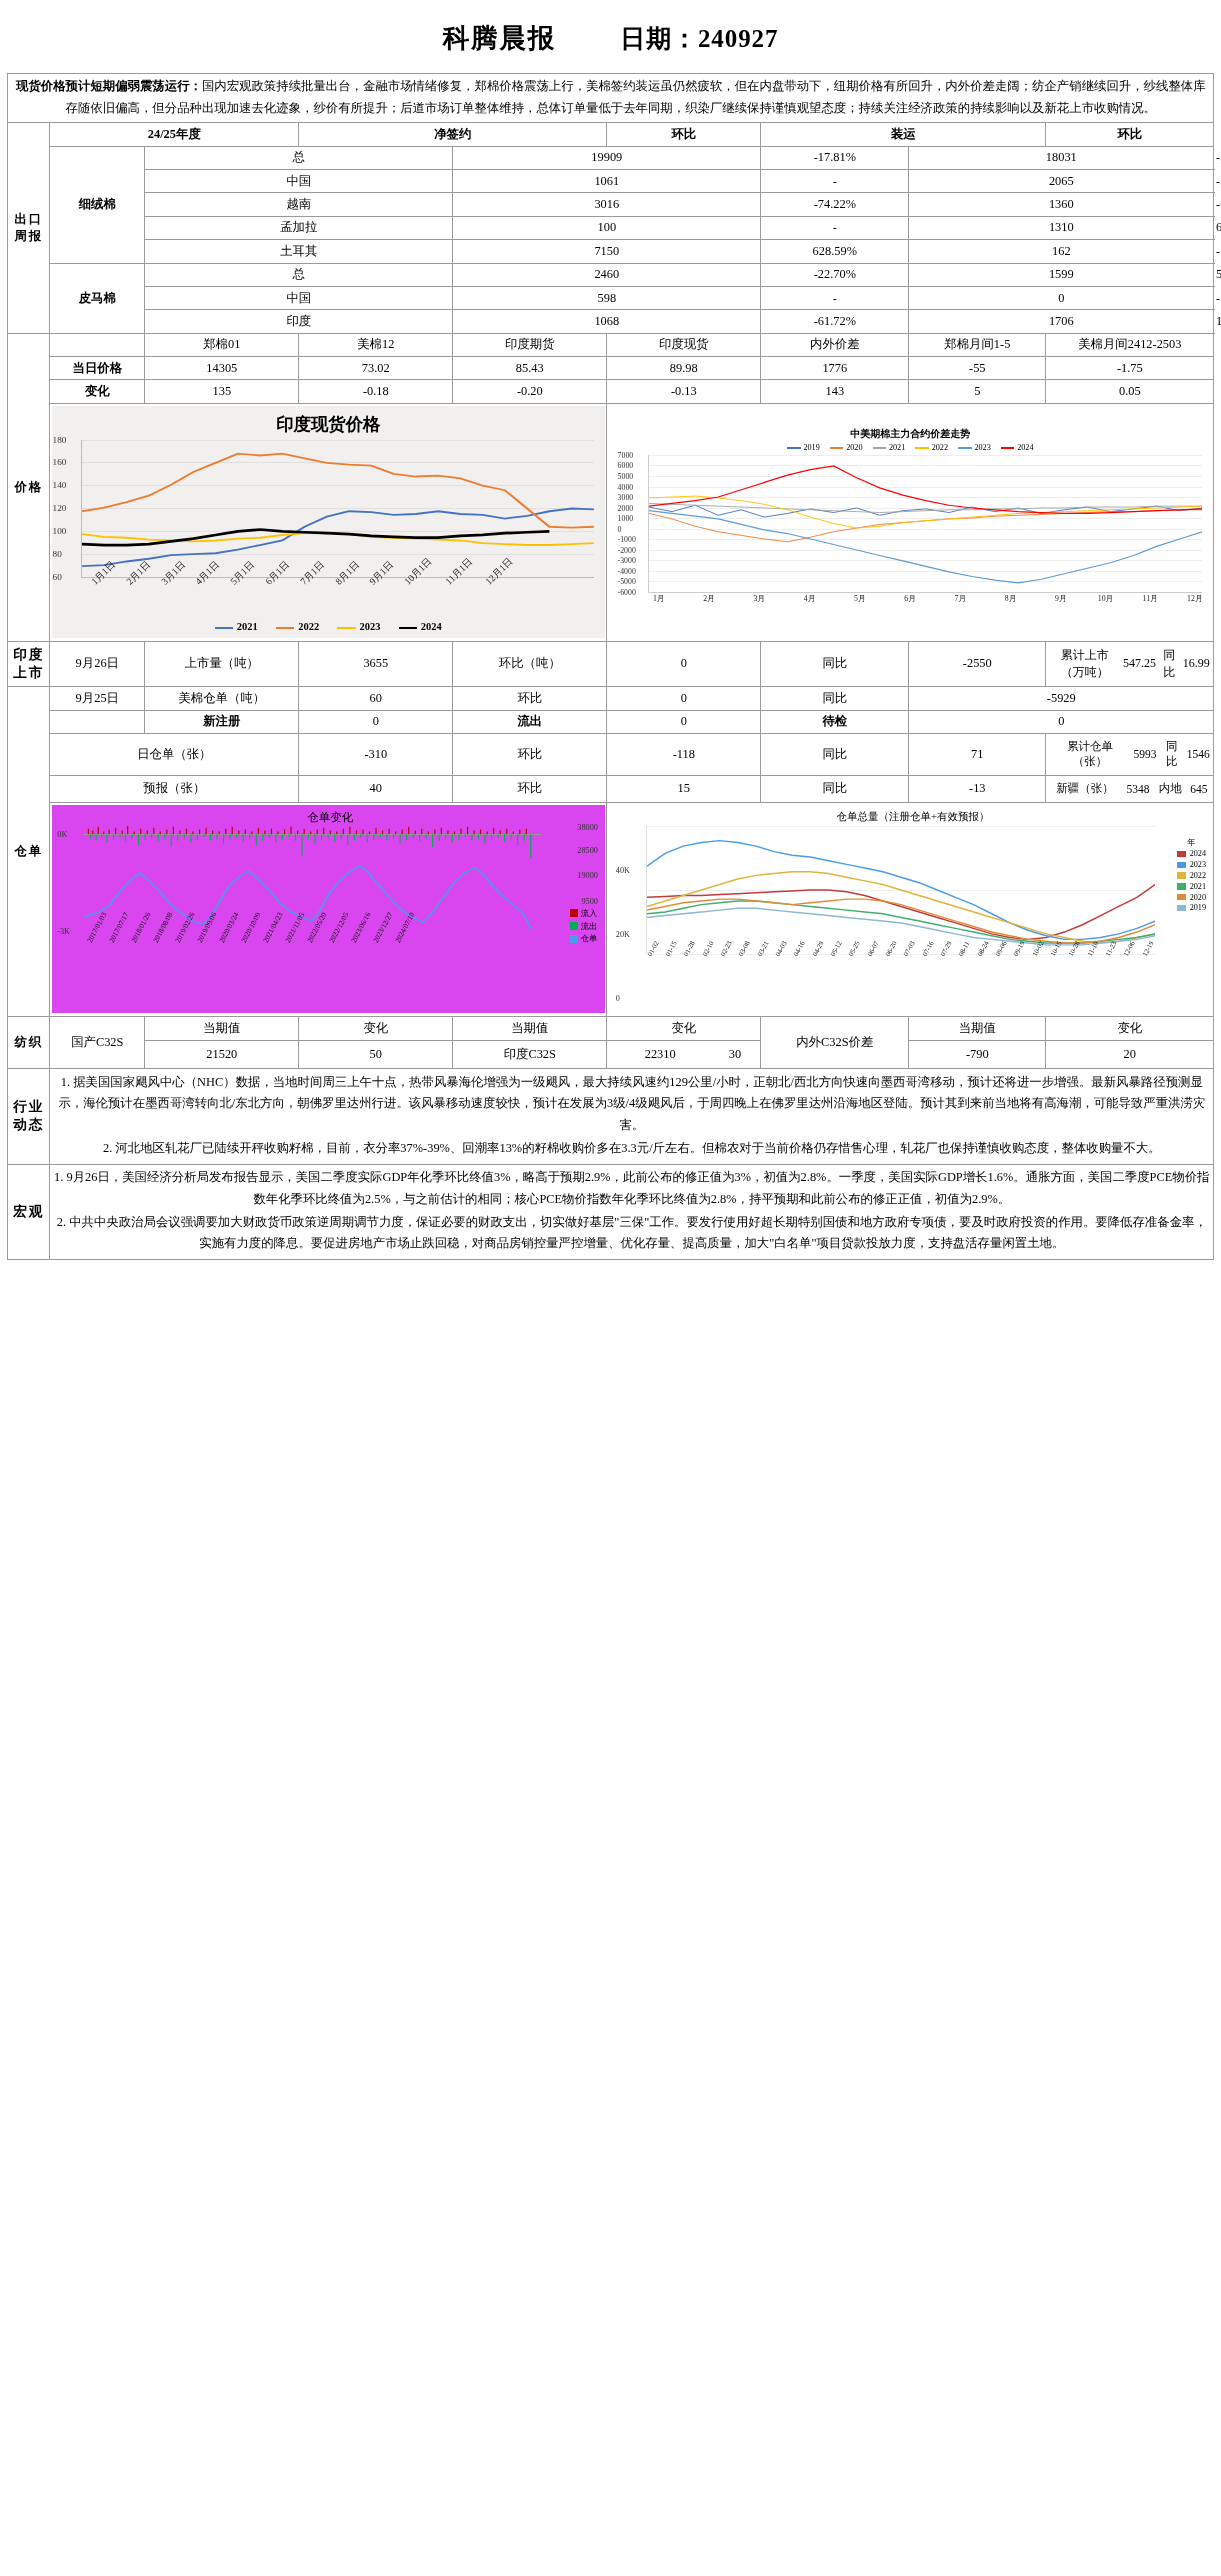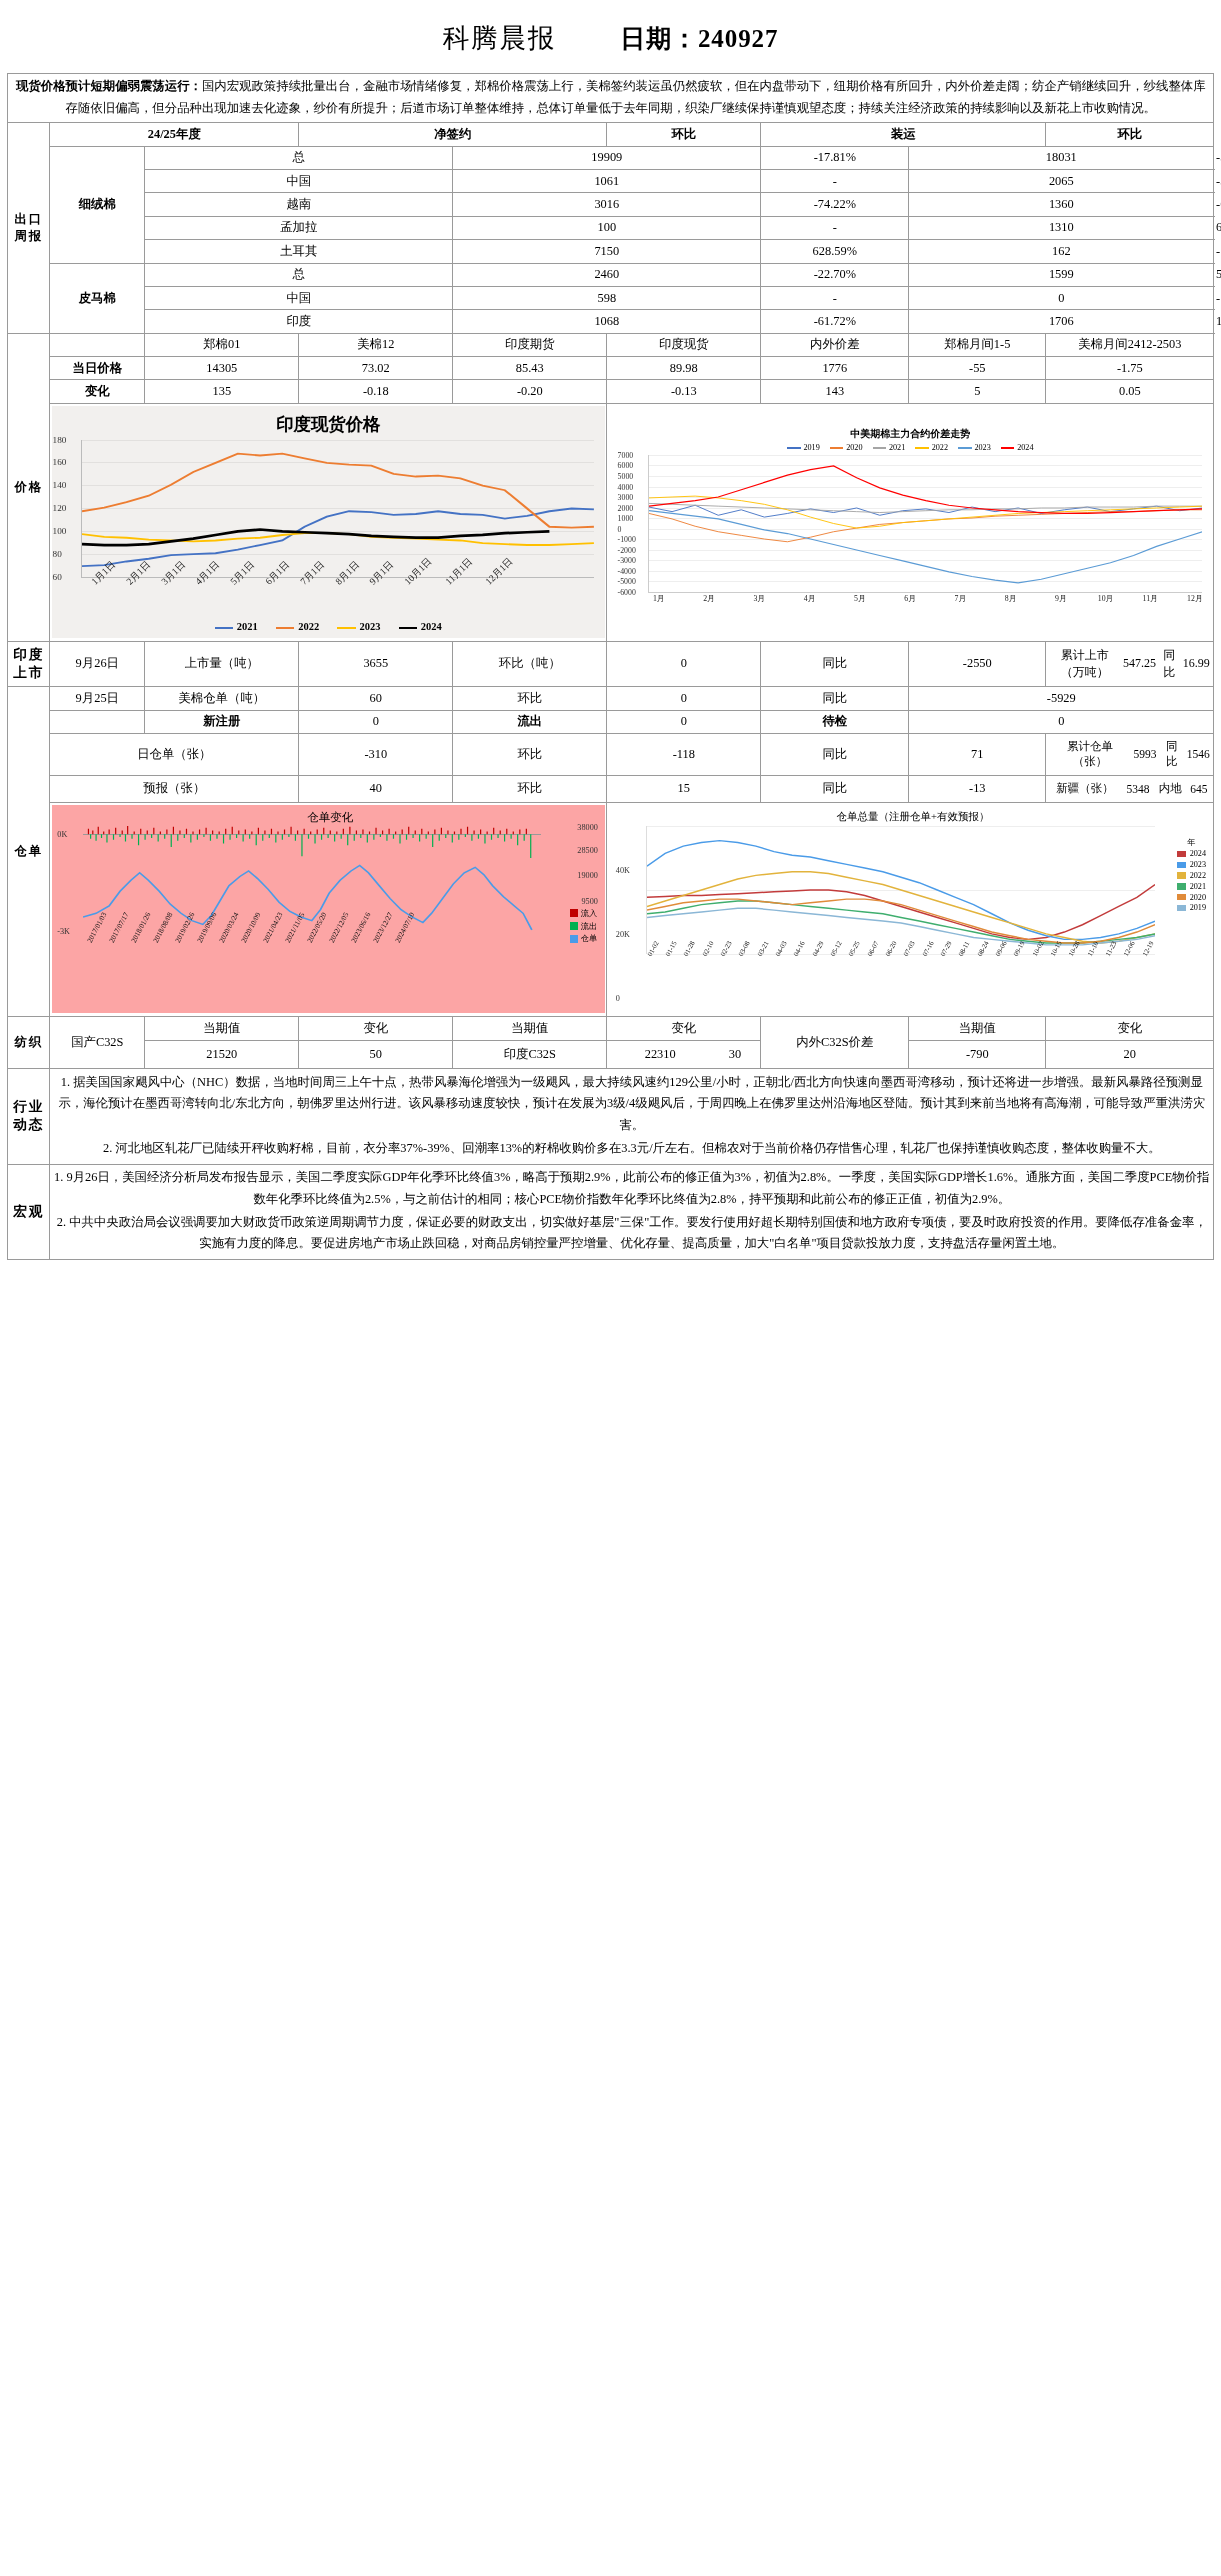--- a/index.html
+++ b/index.html
@@ -1,19 +1,19 @@
 <!DOCTYPE html>
 <html style="font-size:14.7px"><head>
 <meta charset="utf-8">
 <style>
   html,body{margin:0;padding:0;background:#fff;}
   body{width:1221px;font-family:"Liberation Serif","DejaVu Serif",serif;color:#000;-webkit-font-smoothing:antialiased;}
   .page{width:1221px;box-sizing:border-box;padding:0 7.3px 9.2px 7.3px;}
   .title-row{display:flex;justify-content:center;align-items:baseline;gap:64px;padding:20px 0 16.5px 0;}
-  .title-main{font-size:26.6px;font-weight:normal;letter-spacing:1.8px;}
+  .title-main{font-size:26.6px;font-weight:bold;letter-spacing:1.8px;}
   .title-date{font-size:25px;font-weight:bold;letter-spacing:0.9px;}
   table.main{border-collapse:collapse;width:1206px;table-layout:fixed;padding-left:33px;}
   table.main td{border:0.9px solid #9a9a9a;font-size:12.4px;text-align:center;vertical-align:middle;padding:2.7px 1.8px;}
   .rowlabel{font-weight:bold;font-size:15.6px;letter-spacing:1.8px;}
   .summary{font-size:13.3px;line-height:1.75;text-align:left;padding:8.2px 11px 9.2px 11px;}
   .summary b{font-weight:bold;}
   .hdr{font-size:13px;}
   .bold{font-weight:bold;}
   .chartcell{padding:0;}
   
@@ -30,21 +30,21 @@
   .chart-spread{background:#fff;width:100%;box-sizing:border-box;padding:3.7px 5.5px;}
   .cs-title{text-align:center;font-size:10px;font-weight:bold;}
   .cs-legend{display:flex;justify-content:center;gap:10px;font-size:8.2px;padding:1.8px 0 2.7px 0;align-items:center;}
   .cs-legend i{display:inline-block;width:13.7px;height:1.8px;margin-right:2.7px;vertical-align:middle;}
   .cs-plot{position:relative;height:137px;margin-left:33px;margin-right:3.7px;border-left:0.9px solid #ccc;border-bottom:0.9px solid #ccc;}
   .cs-ylab{position:absolute;left:-31px;font-size:7.8px;color:#333;transform:translateY(-50%);}
   .cs-grid{position:absolute;left:0;right:0;border-top:0.9px solid #eee;}
   .cs-x{position:relative;height:24px;margin-left:33px;}
   .cs-x span{position:absolute;font-size:7.8px;color:#222;text-align:center;width:27.5px;margin-left:-13.7px;line-height:1.15;}
   
-  .chart-wh{background:#fca5a5;width:100%;box-sizing:border-box;padding:2.7px 3.7px;}
+  .chart-wh{background:#d946ef;width:100%;box-sizing:border-box;padding:2.7px 3.7px;}
   .wh-title{font-size:11.5px;padding:1.8px 0 0 3.7px;}
   .wh-plot{position:relative;height:115px;margin-left:27.5px;margin-right:60px;}
   .wh-ylab{position:absolute;left:-26px;font-size:8.2px;color:#333;transform:translateY(-50%);}
   .wh-zero{position:absolute;left:0;right:0;border-top:0.9px solid #999;}
   .wh-rlab{position:absolute;right:-57px;font-size:8.2px;color:#333;transform:translateY(-50%);}
   .wh-x{position:relative;height:71px;margin-left:27.5px;}
   .wh-x span{position:absolute;font-size:7.3px;color:#111;transform:rotate(-62deg);transform-origin:left top;white-space:nowrap;}
   .wh-leg{position:absolute;right:3.7px;top:42px;font-size:8.2px;}
   .wh-leg div{display:flex;align-items:center;gap:2.7px;margin-bottom:1.8px;}
   .wh-leg i{width:8.2px;height:8.2px;display:inline-block;}

